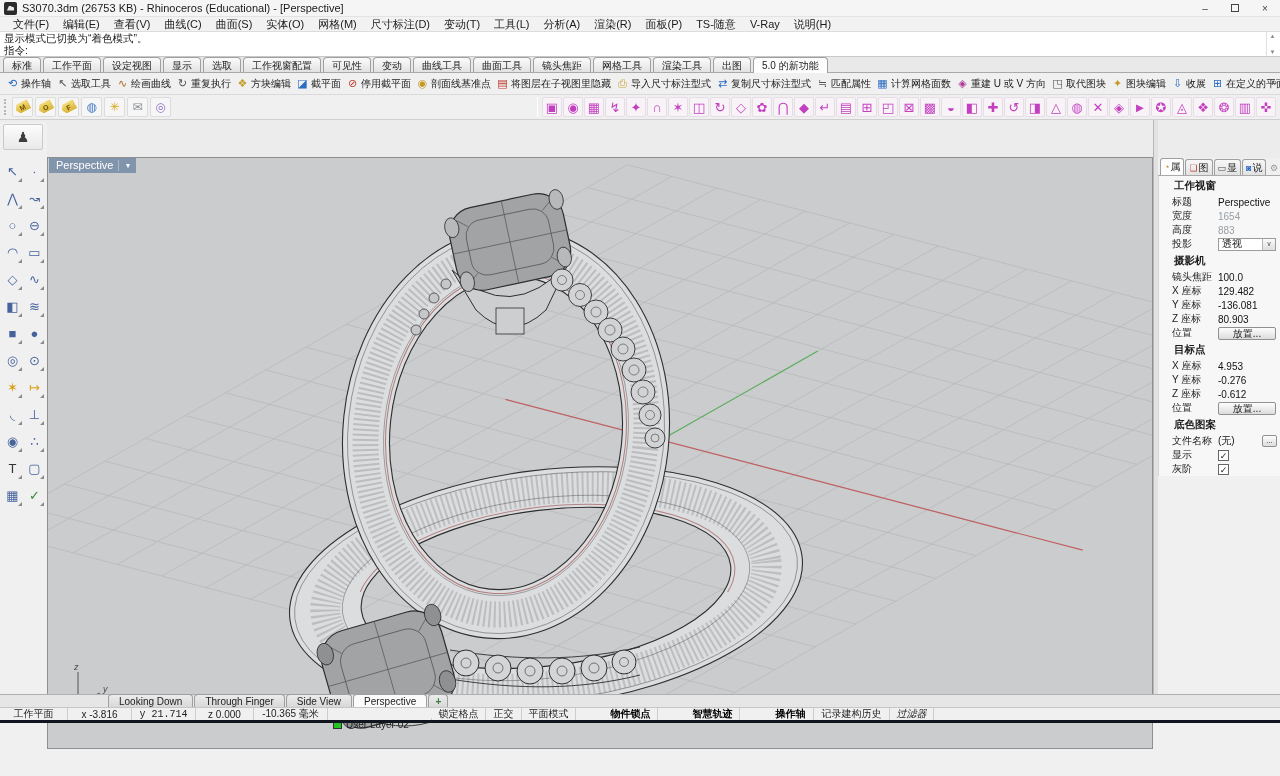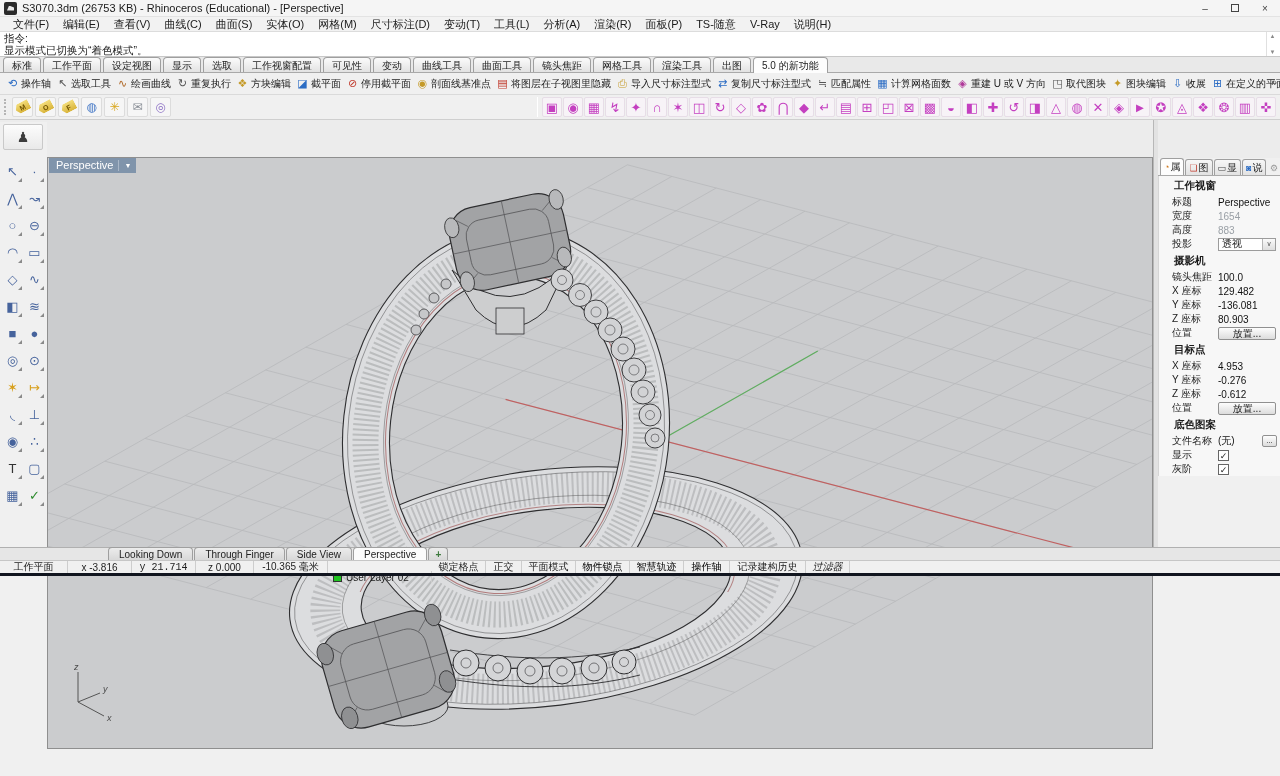--- a/index.html
+++ b/index.html
@@ -1,18 +1,18 @@
 <!DOCTYPE html>
 <html><head>
 <meta charset="utf-8">
 <style>
   * { margin:0; padding:0; box-sizing:border-box; }
   html,body { width:1280px; height:776px; overflow:hidden; }
   body { font-family:"Liberation Sans","DejaVu Sans",sans-serif; font-size:11px; color:#222; background:#f0f0f0; }
-  #app { position:relative; width:1280px; height:576px; background:#84cc16; }
+  #app { position:relative; width:1280px; height:723px; background:#84cc16; }
 
   
   .titlebar { height:17px; background:#f5f5f5; display:flex; align-items:center; padding-left:4px; border-bottom:1px solid #e3e3e3; }
   .app-icon { width:13px; height:13px; background:#2b2b2b; border-radius:2px; margin-right:5px; position:relative; flex:0 0 auto; }
   .app-icon::after { content:""; position:absolute; left:3px; top:4px; width:7px; height:5px; background:#e9e9e9; clip-path:polygon(0 100%,30% 0,100% 40%,100% 100%); }
   .title-text { font-size:11px; color:#1a1a1a; white-space:nowrap; }
   .win-controls { margin-left:auto; display:flex; height:100%; }
   .win-btn { width:30px; height:100%; display:flex; align-items:center; justify-content:center; color:#444; font-size:10px; }
   .win-restore-box { width:8px; height:8px; border:1px solid #444; background:transparent; display:inline-block; }
 
@@ -87,21 +87,21 @@
 
   
   .vptabs { position:absolute; bottom:16px; left:0; right:0; height:13px; background:#e6e6e6; border-top:1px solid #b0b0b0; display:flex; align-items:flex-end; padding-left:108px; }
   .vtab { font-size:10px; color:#222; padding:0 10px; height:13px; line-height:13px; border:1px solid #9f9f9f; border-bottom:none; border-radius:4px 4px 0 0; background:linear-gradient(#ececec,#d8d8d8); margin-right:1px; white-space:nowrap; }
   .vtab.active { background:#fbfbfb; }
   .vtab-add { width:20px; text-align:center; padding:0; color:#3d7a3d; font-weight:bold; }
 
   
   .statusbar { position:absolute; bottom:3px; left:0; right:0; height:13px; background:#f0f0f0; border-top:1px solid #c6c6c6; display:flex; align-items:center; font-size:10px; color:#222; }
   .seg { height:100%; display:flex; align-items:center; justify-content:center; border-right:1px solid #cdcdcd; white-space:nowrap; padding:0 2px; }
-  .seg.on { font-weight:normal; color:#000; }
+  .seg.on { font-weight:bold; color:#000;margin-left:28px; }
   .seg.mem { border-right:none; justify-content:flex-start; padding-left:8px; flex:1; }
   .layer-chip { width:9px; height:9px; border:1px solid #333; margin-right:4px; flex:0 0 auto; }
   .bottom-strip { position:absolute; bottom:0; left:0; right:0; height:3px; background:#11151f; }
 </style>
 </head>
 <body>
 
 <div id="app">
 
   <div class="titlebar">
@@ -129,22 +129,22 @@
       <span class="menu-item">工具(L)</span>
       <span class="menu-item">分析(A)</span>
       <span class="menu-item">渲染(R)</span>
       <span class="menu-item">面板(P)</span>
       <span class="menu-item">TS-随意</span>
       <span class="menu-item">V-Ray</span>
       <span class="menu-item">说明(H)</span>
     </div>
 
   <div class="cmd">
+    <div class="cmd-line">显示模式已切换为“着色模式”。</div>
     <div class="cmd-line">指令:</div>
-    <div class="cmd-line">显示模式已切换为“着色模式”。</div>
     <div class="cmd-scroll">
       <span>▲</span>
       <span>▼</span>
     </div>
   </div>
 
   <div class="tabrow" id="tabrow">
       <span class="ttab">标准</span>
       <span class="ttab">工作平面</span>
       <span class="ttab">设定视图</span>

